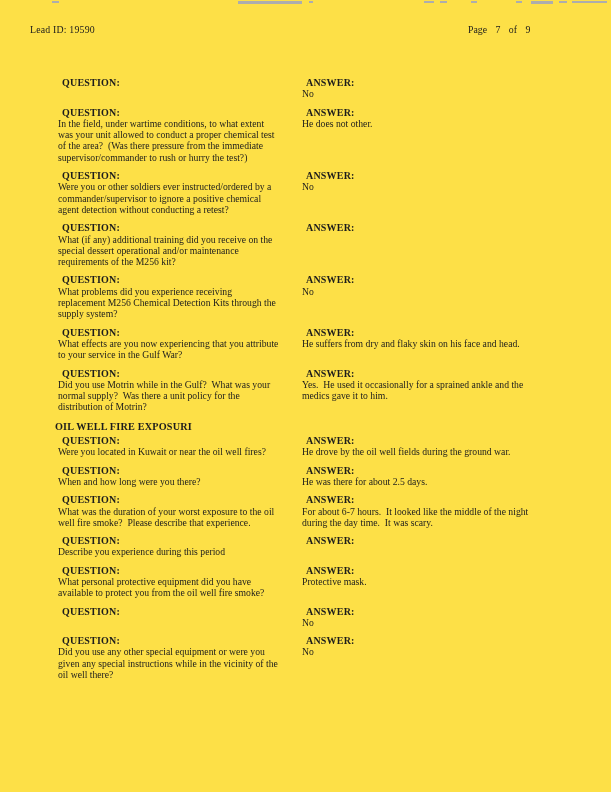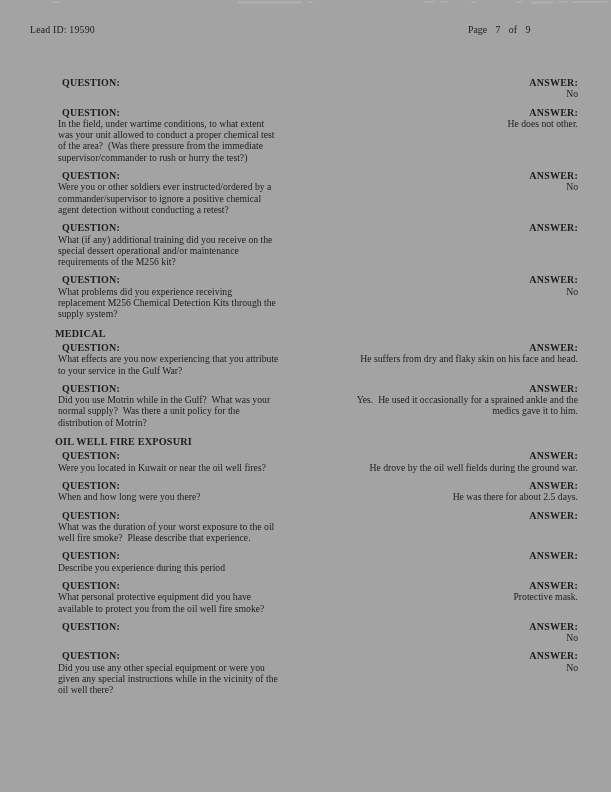--- a/index.html
+++ b/index.html
@@ -4,21 +4,21 @@
 <style>
   html, body {
     margin: 0;
     padding: 0;
     background: #ffffff;
   }
   .page {
     position: relative;
     width: 611px;
     height: 792px;
-    background: #a3a3a3;
+    background: #fde047;
     overflow: hidden;
     font-family: "Liberation Serif", serif;
     color: #1c1c1c;
   }
   
   .scan-mark {
     position: absolute;
     top: 1px;
     height: 2px;
     background: #adadad;
@@ -62,21 +62,20 @@
     margin-top: 3px;
   }
   .col-q {
     width: 238px;
     margin-right: 6px;
     flex: 0 0 auto;
   }
   .col-a {
     flex: 1 1 auto;
     min-width: 0;
-    text-align: right;
   }
   .label {
     font-weight: bold;
     font-size: 10px;
     line-height: 11.3px;
     padding-left: 4px;
     letter-spacing: 0.2px;
   }
   .text {
     font-size: 9.7px;
@@ -158,21 +157,20 @@
 replacement M256 Chemical Detection Kits through the
 supply system?</div>
           </div>
           <div class="col-a">
             <div class="label">ANSWER:</div>
             <div class="text">No</div>
           </div>
         </div>
       </div>
       <div class="section">
-        <div class="section-heading">MEDICAL</div>
         <div class="qa-block">
           <div class="col-q">
             <div class="label">QUESTION:</div>
             <div class="text">What effects are you now experiencing that you attribute
 to your service in the Gulf War?</div>
           </div>
           <div class="col-a">
             <div class="label">ANSWER:</div>
             <div class="text">He suffers from dry and flaky skin on his face and head.</div>
           </div>
@@ -214,20 +212,22 @@
           </div>
         </div>
         <div class="qa-block">
           <div class="col-q">
             <div class="label">QUESTION:</div>
             <div class="text">What was the duration of your worst exposure to the oil
 well fire smoke?  Please describe that experience.</div>
           </div>
           <div class="col-a">
             <div class="label">ANSWER:</div>
+            <div class="text">For about 6-7 hours.  It looked like the middle of the night
+during the day time.  It was scary.</div>
           </div>
         </div>
         <div class="qa-block">
           <div class="col-q">
             <div class="label">QUESTION:</div>
             <div class="text">Describe you experience during this period</div>
           </div>
           <div class="col-a">
             <div class="label">ANSWER:</div>
             <div class="text"></div>

